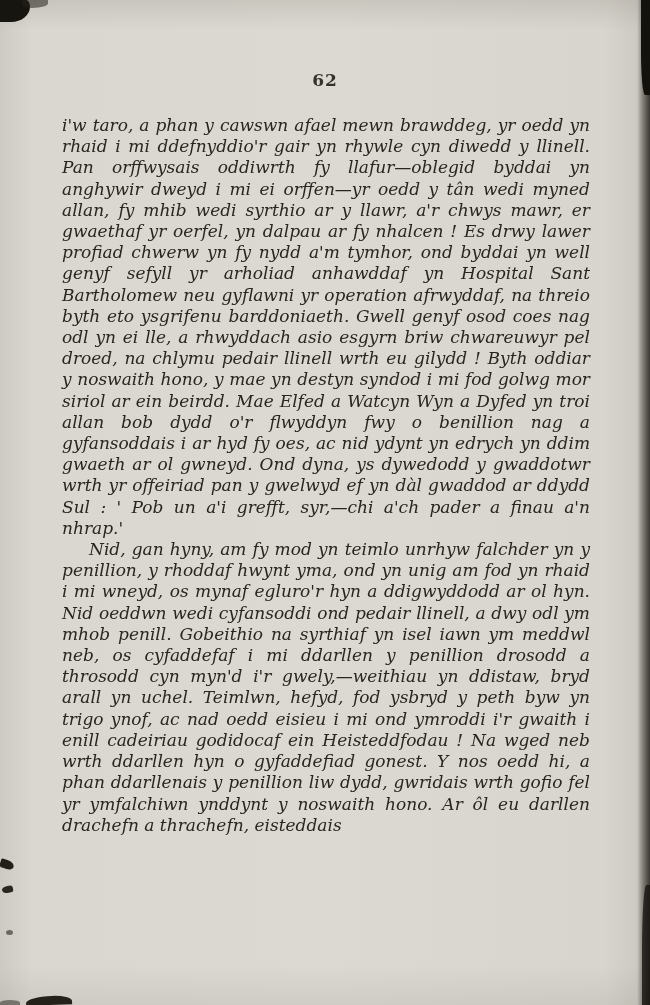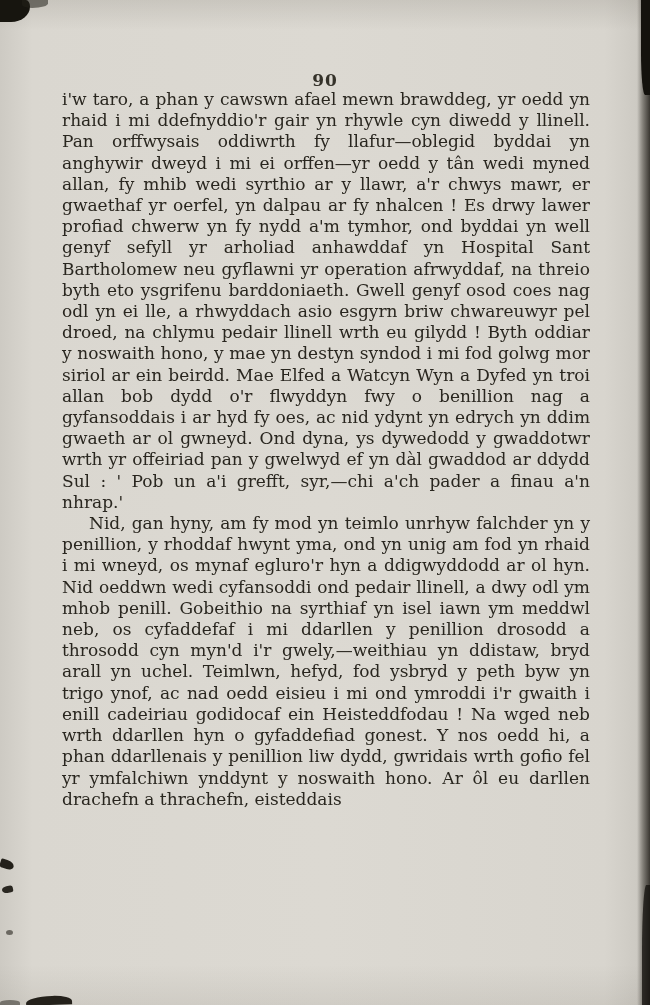--- a/index.html
+++ b/index.html
@@ -20,25 +20,26 @@
       linear-gradient(90deg, #cdcac3 0%, #dad7d0 5%, #dcd9d2 50%, #d8d5ce 93%, #c8c5be 100%);
   }
   .page-number{
     position:absolute;top:70px;left:0;right:0;
     text-align:center;
     font-size:17px;font-weight:bold;
     letter-spacing:1px;
     color:#35322a;
   }
   .text-block{
-    position:absolute;top:89px;left:62px;width:528px;
+    position:absolute;top:115px;left:62px;width:528px;
     color:var(--ink);
     font-size:17px;line-height:21.2px;
     text-align:justify;
     text-rendering:optimizeLegibility;
+    font-style:italic;
   }
   .text-block p{margin:0;padding:0;}
   .text-block p.indent{text-indent:27px;}
 
   
   .artifact{position:absolute;pointer-events:none;}
   .corner-tl{
     top:0;left:0;width:30px;height:22px;
     background:#17150f;
     border-radius:0 18% 85% 0 / 0 40% 95% 0;
@@ -100,20 +101,20 @@
   <div class="artifact corner-tl-smudge"></div>
   <div class="artifact edge-right"></div>
   <div class="artifact edge-right-top"></div>
   <div class="artifact edge-right-bottom"></div>
   <div class="artifact speckle-1"></div>
   <div class="artifact speckle-2"></div>
   <div class="artifact speckle-3"></div>
   <div class="artifact smudge-bottom"></div>
   <div class="artifact smudge-bottom-2"></div>
 
-  <div class="page-number">90</div>
+  <div class="page-number">62</div>
 
   <div class="text-block">
     <p class="no-indent">i'w taro, a phan y cawswn afael mewn brawddeg, yr oedd yn rhaid i mi ddefnyddio'r gair yn rhywle cyn diwedd y llinell.  Pan orffwysais oddiwrth fy llafur—oblegid byddai yn anghywir dweyd i mi ei orffen—yr oedd y tân wedi myned allan, fy mhib wedi syrthio ar y llawr, a'r chwys mawr, er gwaethaf yr oerfel, yn dalpau ar fy nhalcen !  Es drwy lawer profiad chwerw yn fy nydd a'm tymhor, ond byddai yn well genyf sefyll yr arholiad anhawddaf yn Hospital Sant Bartholomew neu gyflawni yr operation afrwyddaf, na threio byth eto ysgrifenu barddoniaeth.  Gwell genyf osod coes nag odl yn ei lle, a rhwyddach asio esgyrn briw chwareuwyr pel droed, na chlymu pedair llinell wrth eu gilydd !  Byth oddiar y noswaith hono, y mae yn destyn syndod i mi fod golwg mor siriol ar ein beirdd.  Mae Elfed a Watcyn Wyn a Dyfed yn troi allan bob dydd o'r flwyddyn fwy o benillion nag a gyfansoddais i ar hyd fy oes, ac nid ydynt yn edrych yn ddim gwaeth ar ol gwneyd.  Ond dyna, ys dywedodd y gwaddotwr wrth yr offeiriad pan y gwelwyd ef yn dàl gwaddod ar ddydd Sul : ' Pob un a'i grefft, syr,—chi a'ch pader a finau a'n nhrap.'</p>
     <p class="indent">Nid, gan hyny, am fy mod yn teimlo unrhyw falchder yn y penillion, y rhoddaf hwynt yma, ond yn unig am fod yn rhaid i mi wneyd, os mynaf egluro'r hyn a ddigwyddodd ar ol hyn.  Nid oeddwn wedi cyfansoddi ond pedair llinell, a dwy odl ym mhob penill.  Gobeithio na syrthiaf yn isel iawn ym meddwl neb, os cyfaddefaf i mi ddarllen y penillion drosodd a throsodd cyn myn'd i'r gwely,—weithiau yn ddistaw, bryd arall yn uchel.  Teimlwn, hefyd, fod ysbryd y peth byw yn trigo ynof, ac nad oedd eisieu i mi ond ymroddi i'r gwaith i enill cadeiriau godidocaf ein Heisteddfodau !  Na wged neb wrth ddarllen hyn o gyfaddefiad gonest.  Y nos oedd hi, a phan ddarllenais y penillion liw dydd, gwridais wrth gofio fel yr ymfalchiwn ynddynt y noswaith hono.  Ar ôl eu darllen drachefn a thrachefn, eisteddais</p>
   </div>
 
 </div>
 
 </body></html>

